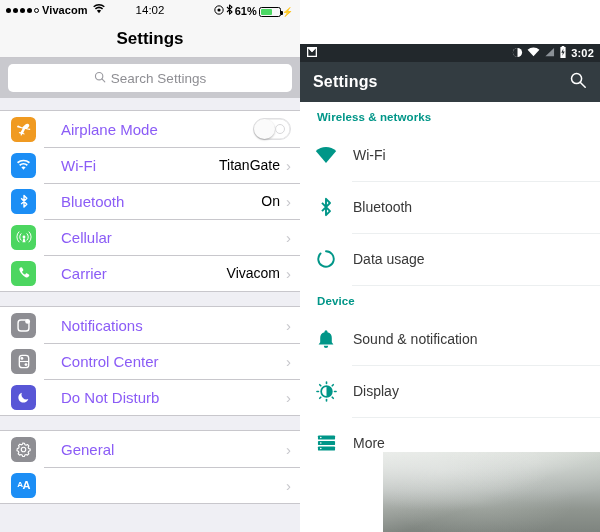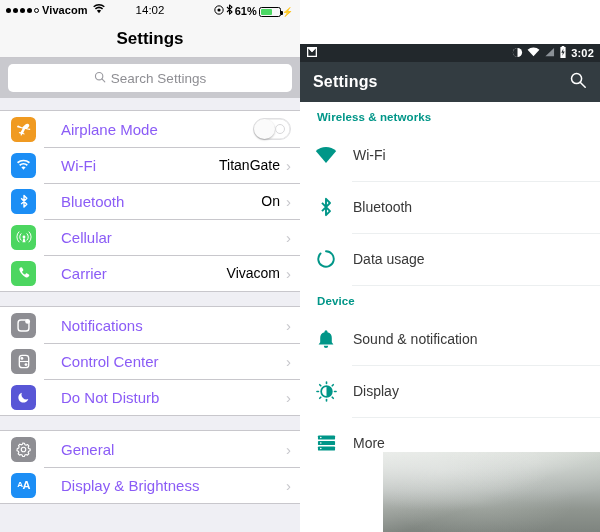--- a/index.html
+++ b/index.html
@@ -341,21 +341,20 @@
         <span class="ios-label">General</span>
         <span class="ios-right">
           <span class="chev">›</span>
         </span>
       </div>
       <div class="ios-row">
         <span class="ios-icon" style="background:#1c8ef5;font-size:9px;font-weight:bold;letter-spacing:-.5px">
           <span style="font-size:8px">A</span>
             <span style="font-size:11px">A</span>
         </span>
-        <span class="ios-label">Display &amp; Brightness</span>
         <span class="ios-right">
           <span class="chev">›</span>
         </span>
       </div>
     </div>
   </div>
 
   <div class="android">
 
     <div class="and-status">

